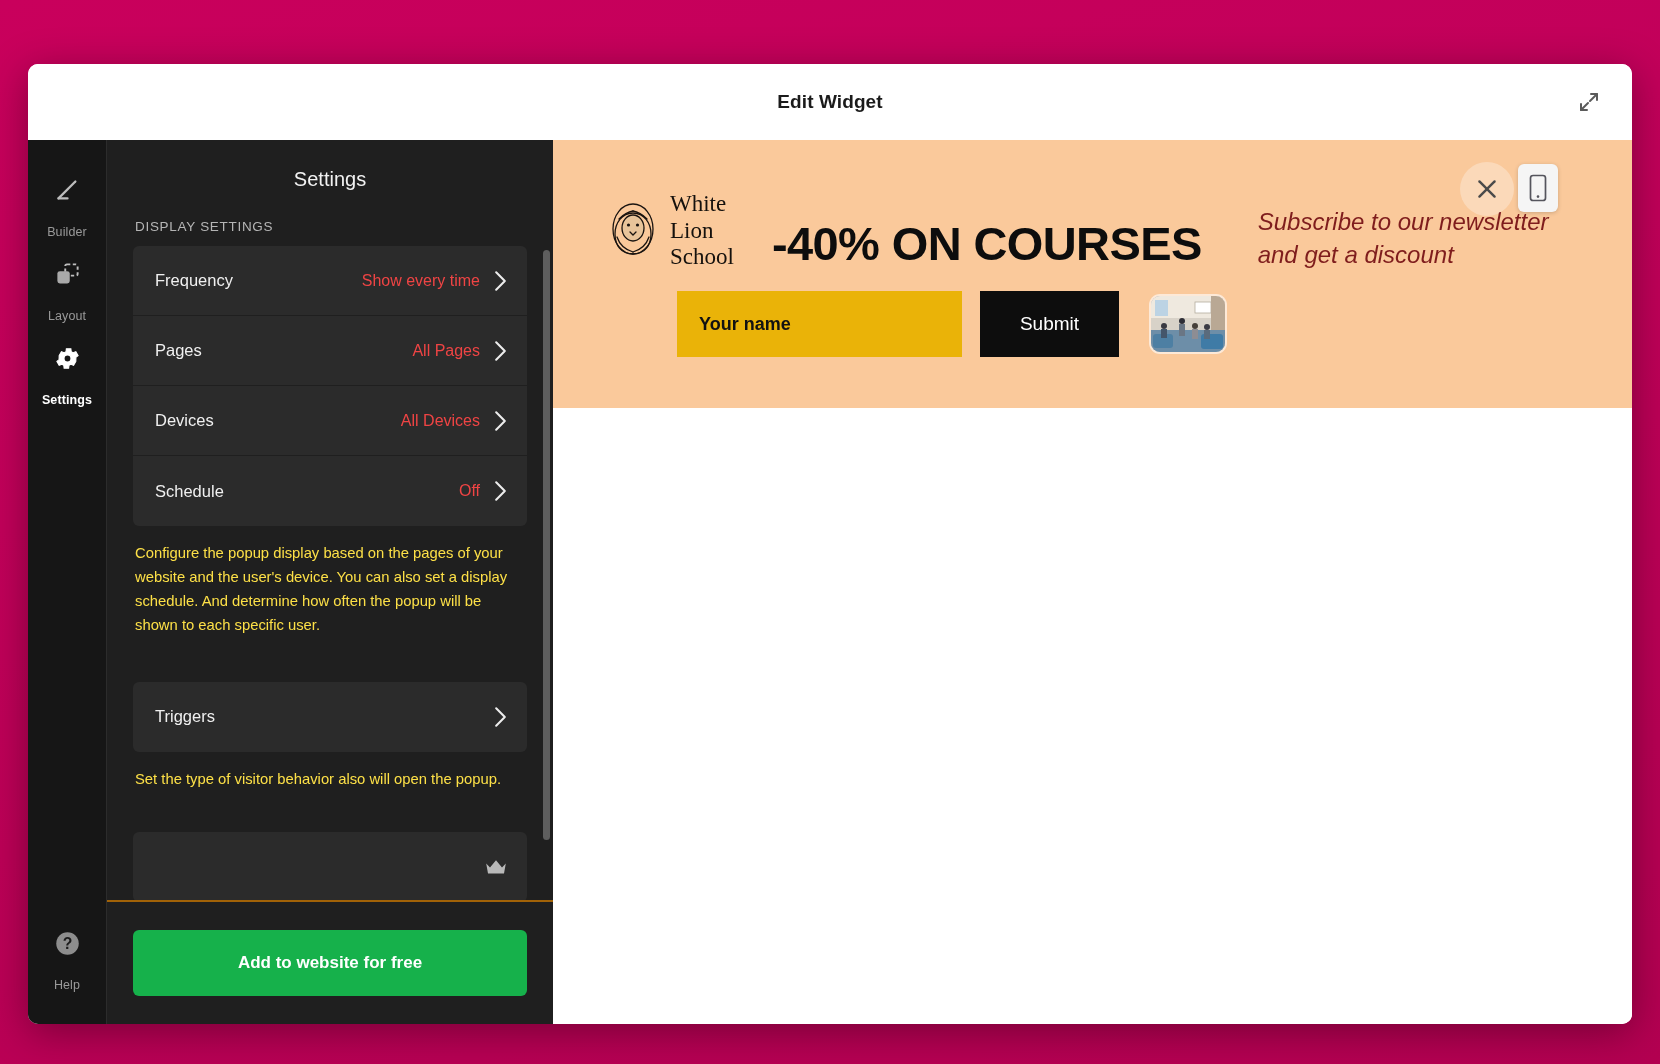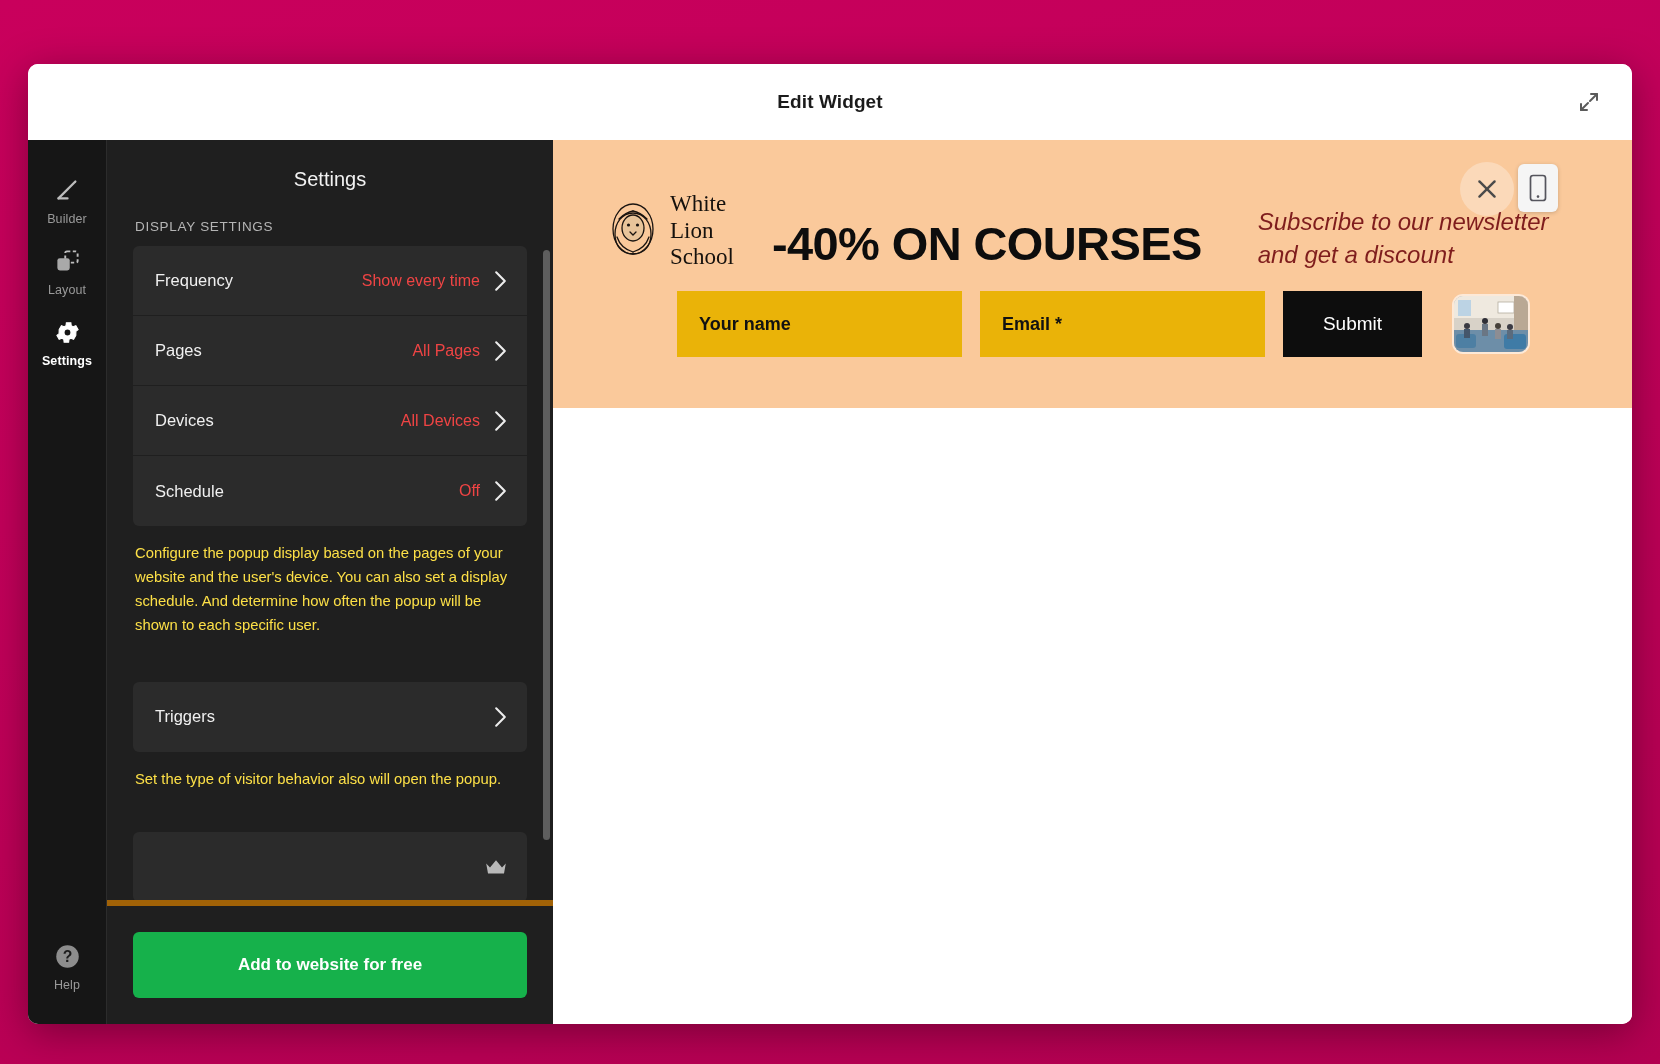--- a/index.html
+++ b/index.html
@@ -52,21 +52,21 @@
   
   .rail {
     width: 78px; background: #161616;
     display: flex; flex-direction: column; align-items: center;
     padding-top: 24px; flex: 0 0 78px;
     position: relative;
   }
   .rail-item {
     width: 78px; padding: 11px 0 9px;
     display: flex; flex-direction: column; align-items: center;
-    gap: 7px; cursor: pointer;
+    gap: 20px; cursor: pointer;
   }
   .rail-item .ico {
     width: 30px; height: 30px;
     display: flex; align-items: center; justify-content: center;
   }
   .rail-item .ico svg { width: 27px; height: 27px; }
   .rail-label {
     font-size: 12.5px; color: #9a9a9a; letter-spacing: .1px;
   }
   .rail-item.active .rail-label { color: #ffffff; font-weight: bold; }
@@ -130,21 +130,21 @@
     width: 7px; height: 590px;
     background: #5e5e5e; border-radius: 4px;
     cursor: pointer;
   }
 
   
   .panel-foot {
     flex: 0 0 124px; background: #1f1f1f;
     display: flex; align-items: center; justify-content: center;
     padding: 0 26px;
-    border-top: 6px solid #a16207;
+    border-top: 2px solid #a16207;
     position: relative; z-index: 3;
   }
   .cta {
     width: 100%; height: 66px;
     background: #16b14b; color: #fff;
     border: none; border-radius: 6px;
     font-size: 17px; font-weight: bold;
     font-family: "Liberation Sans", sans-serif;
     cursor: pointer;
   }
@@ -403,21 +403,20 @@
                 <div>School</div>
               </div>
             </div>
 
             <div class="headline">-40% ON COURSES</div>
             <div class="sub">Subscribe to our newsletter and get a discount</div>
           </div>
 
           <div class="popup-form">
             <input class="field" type="text" placeholder="Your name" style="">
-            <input class="field" type="text" placeholder="Email *" style="">
             <button class="submit-btn">Submit</button>
 
             <div class="thumb">
               <svg viewBox="0 0 74 56">
                 <rect width="74" height="56" fill="#d8d2c8"></rect>
                 <rect x="0" y="0" width="74" height="22" fill="#efe9df"></rect>
                 <rect x="4" y="4" width="13" height="16" fill="#bcd3e4"></rect>
                 <rect x="44" y="6" width="16" height="11" fill="#ffffff" stroke="#b5ad9f" stroke-width=".8"></rect>
                 <rect x="60" y="0" width="14" height="34" fill="#b9a894"></rect>
                 <rect x="0" y="34" width="74" height="22" fill="#6d8ea8"></rect>

